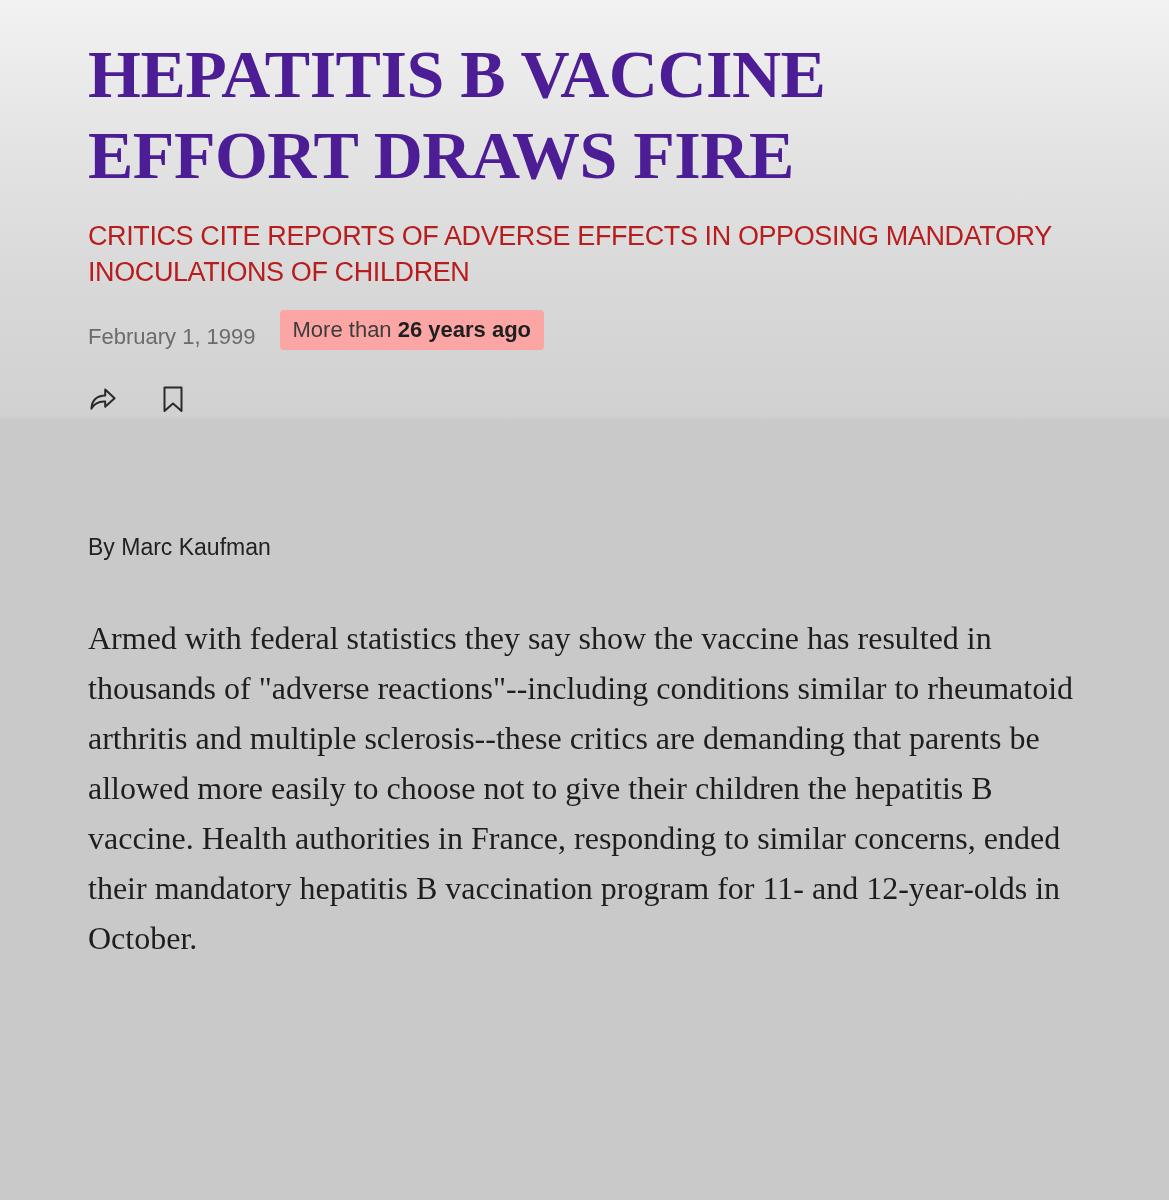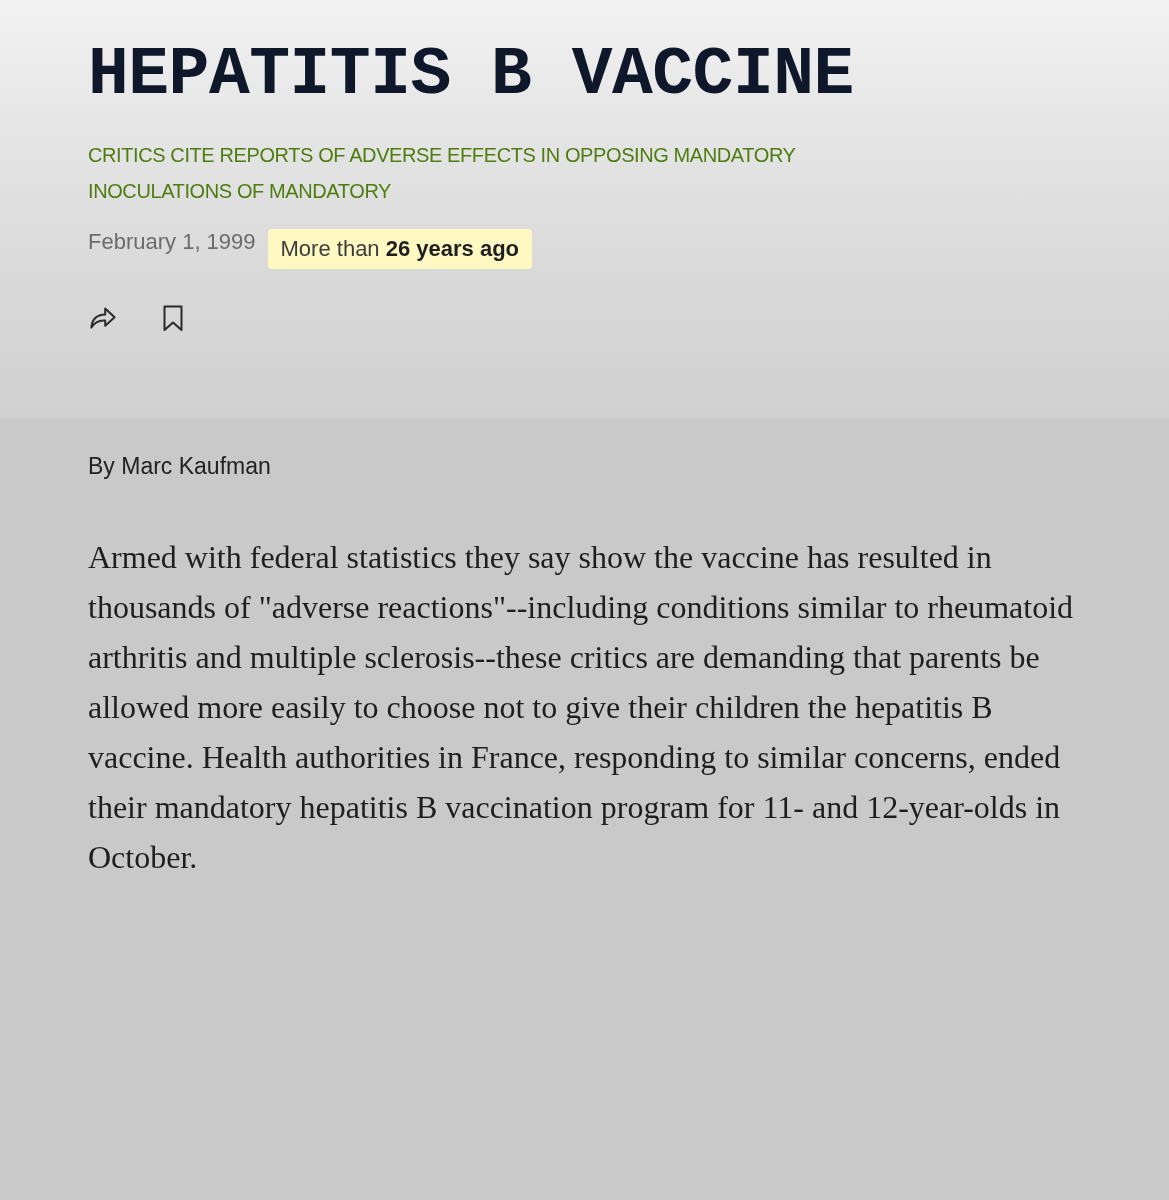--- a/index.html
+++ b/index.html
@@ -21,52 +21,52 @@
     font-family: "Liberation Sans", sans-serif;
     -webkit-font-smoothing: antialiased;
   }
   .article {
     padding: 26px 88px 0 88px;
     max-width: 993px;
   }
   
   .headline {
     margin: 8px 0 22px 0;
-    font-family: Liberation Mono, monospace;
+    font-family: Liberation Serif, serif;
     font-weight: 700;
     font-size: 68px;
     line-height: 81px;
     letter-spacing: -0.5px;
-    color: #0f172a;
+    color: #4c1d95;
   }
   .headline .hl-line { display: block; }
   
   .subhead {
     margin: 0 0 20px 0;
     font-weight: 400;
-    font-size: 20px;
+    font-size: 27px;
     line-height: 36px;
     letter-spacing: -0.4px;
-    color: #4d7c0f;
+    color: #b91c1c;
   }
   .subhead .sh-line { display: block; }
   
   .meta-row {
     display: flex;
-    align-items: flex-start;
-    gap: 12px;
+    align-items: flex-end;
+    gap: 24px;
     margin: 0 0 34px 0;
   }
   .date {
     font-size: 22px;
     color: #6b6b6b;
   }
   .age-badge {
     display: inline-block;
-    background: #fef9c3;
+    background: #fca5a5;
     border-radius: 4px;
     padding: 8px 13px;
     font-size: 22px;
     color: #3c3c3c;
     line-height: 24px;
   }
   .age-badge b { color: #1f1f1f; font-weight: 700; }
   
   .actions-row {
     display: flex;
@@ -101,25 +101,26 @@
     max-width: 1000px;
   }
 </style>
 </head>
 <body>
 
 <main class="article">
 
   <h1 class="headline">
     <span class="hl-line">HEPATITIS B VACCINE</span>
+    <span class="hl-line">EFFORT DRAWS FIRE</span>
   </h1>
 
   <h2 class="subhead">
     <span class="sh-line">CRITICS CITE REPORTS OF ADVERSE EFFECTS IN OPPOSING MANDATORY</span>
-    <span class="sh-line">INOCULATIONS OF MANDATORY</span>
+    <span class="sh-line">INOCULATIONS OF CHILDREN</span>
   </h2>
 
   <div class="meta-row">
     <span class="date">February 1, 1999</span>
     <span class="age-badge"><span>More than </span><b>26 years ago</b></span>
   </div>
 
   <div class="actions-row">
     <button class="icon-btn" aria-label="Share">
       <span>

